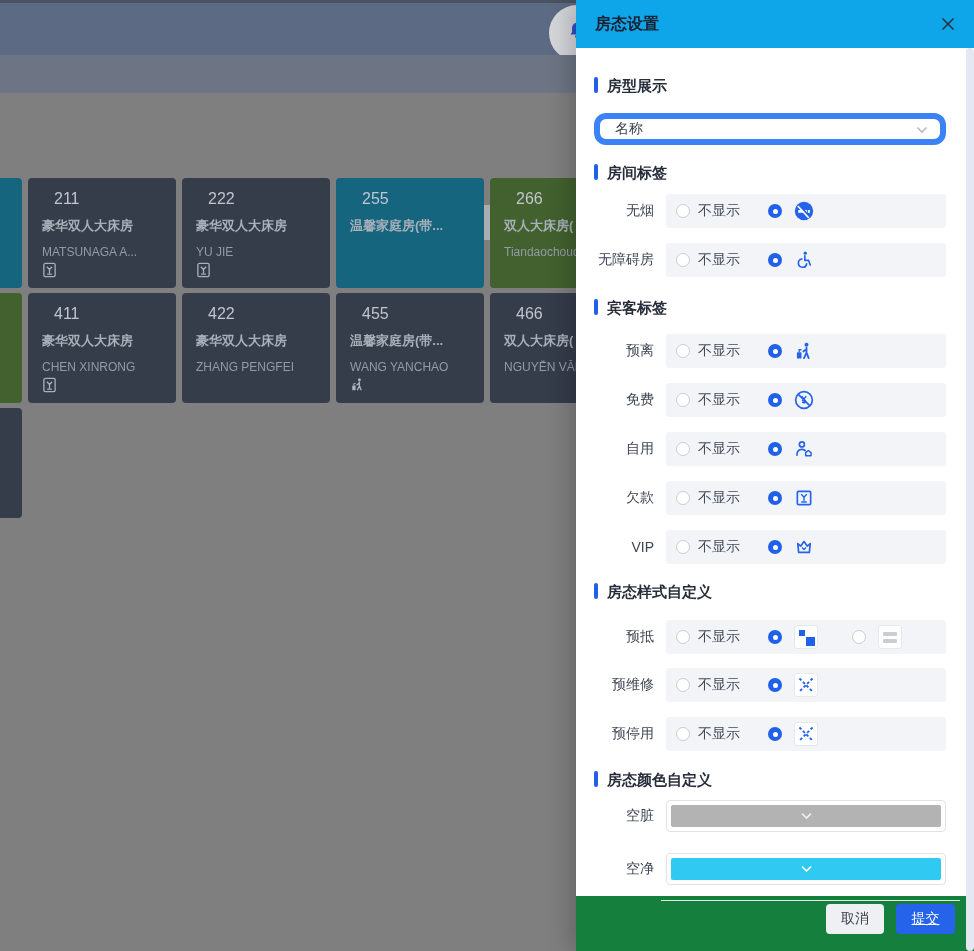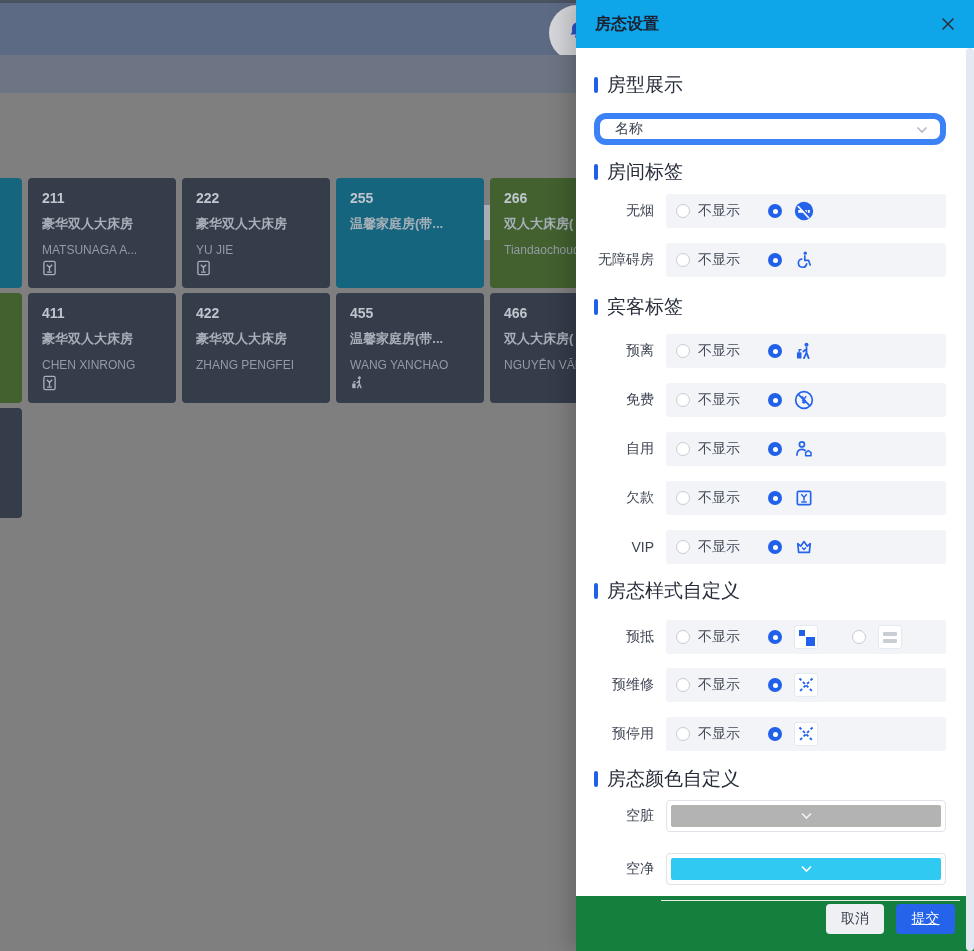--- a/index.html
+++ b/index.html
@@ -12,34 +12,34 @@
   .bell-pill { position:absolute; left:549px; top:2px; width:56px; height:56px; border-radius:50%; background:#d4d6da; display:flex; align-items:center; justify-content:center; }
   .toolbar2 { position:absolute; left:0; top:55px; width:100%; height:38px; background:#6d7584; }
   .mainarea { position:absolute; left:0; top:93px; width:100%; height:858px; background:#7f7f80; }
 
   .occupancy { position:absolute; left:453px; top:112px; height:35px; width:123px; background:#a9adb4; border-radius:4px 0 0 4px; display:flex; align-items:center; gap:7px; padding-left:14px; color:#3e434c; font-size:14px; white-space:nowrap; overflow:hidden; }
 
   .card { position:absolute; width:148px; height:110px; border-radius:4px; padding:12px 0 0 14px; overflow:hidden; }
   .card.dark  { background:#353c4a; }
   .card.cyan  { background:#15657f; }
   .card.green { background:#42612f; }
-  .card-number { font-size:14px; font-weight:700; color:#c0c6cd; }
+  .card-number { font-size:16px; font-weight:400; color:#c0c6cd;margin-left:12px; }
   .card-type   { font-size:13px; font-weight:600; color:#a7afb8; margin-top:9px; white-space:nowrap; overflow:hidden; }
   .card-guest  { font-size:12px; color:#939ba5; margin-top:10px; white-space:nowrap; overflow:hidden; }
   .card-icons  { margin-top:3px; height:16px; display:flex; gap:6px; }
 
   
   .drawer { position:absolute; left:576px; top:0; width:398px; height:951px; background:#ffffff; box-shadow:-8px 0 20px rgba(0,0,0,0.18); }
   .drawer-header { position:absolute; left:0; top:0; width:100%; height:48px; background:#0ea5e9; display:flex; align-items:center; padding-left:19px; }
   .drawer-title { font-size:16px; font-weight:700; color:#1b2130; }
   .drawer-close { position:absolute; right:18px; top:16px; width:16px; height:16px; cursor:pointer; display:flex; align-items:center; justify-content:center; }
 
   .drawer-body { position:absolute; left:0; top:48px; bottom:55px; width:100%; padding:0 28px 0 18px; overflow:hidden; }
 
-  .sec-title { display:flex; align-items:center; gap:9px; height:16px; font-size:19px; font-weight:400; color:#272d3a; }
+  .sec-title { display:flex; gap:9px; height:16px; font-size:15px; font-weight:700; color:#272d3a; }
   .sec-bar { width:4px; height:16px; background:#2160e8; border-radius:2px; flex:0 0 4px; }
 
   .type-select { margin-top:20px; height:32px; border:6px solid #3b82f6; border-radius:12px; display:flex; align-items:center; padding:0 12px 0 15px; color:#3a4150; font-size:14px; cursor:pointer; }
   .type-select .grow { flex:1; }
 
   .field-row { display:flex; align-items:center; height:34px; }
   .row-label { width:60px; flex:0 0 60px; text-align:right; margin-right:12px; font-size:14px; color:#3d4452; white-space:nowrap; }
   .row-box { flex:1; height:100%; background:#f2f4f8; border-radius:3px; display:flex; align-items:center; padding-left:10px; }
 
   .radio { width:14px; height:14px; border-radius:50%; border:1px solid #c9ccd4; background:#fff; flex:0 0 14px; cursor:pointer; }

